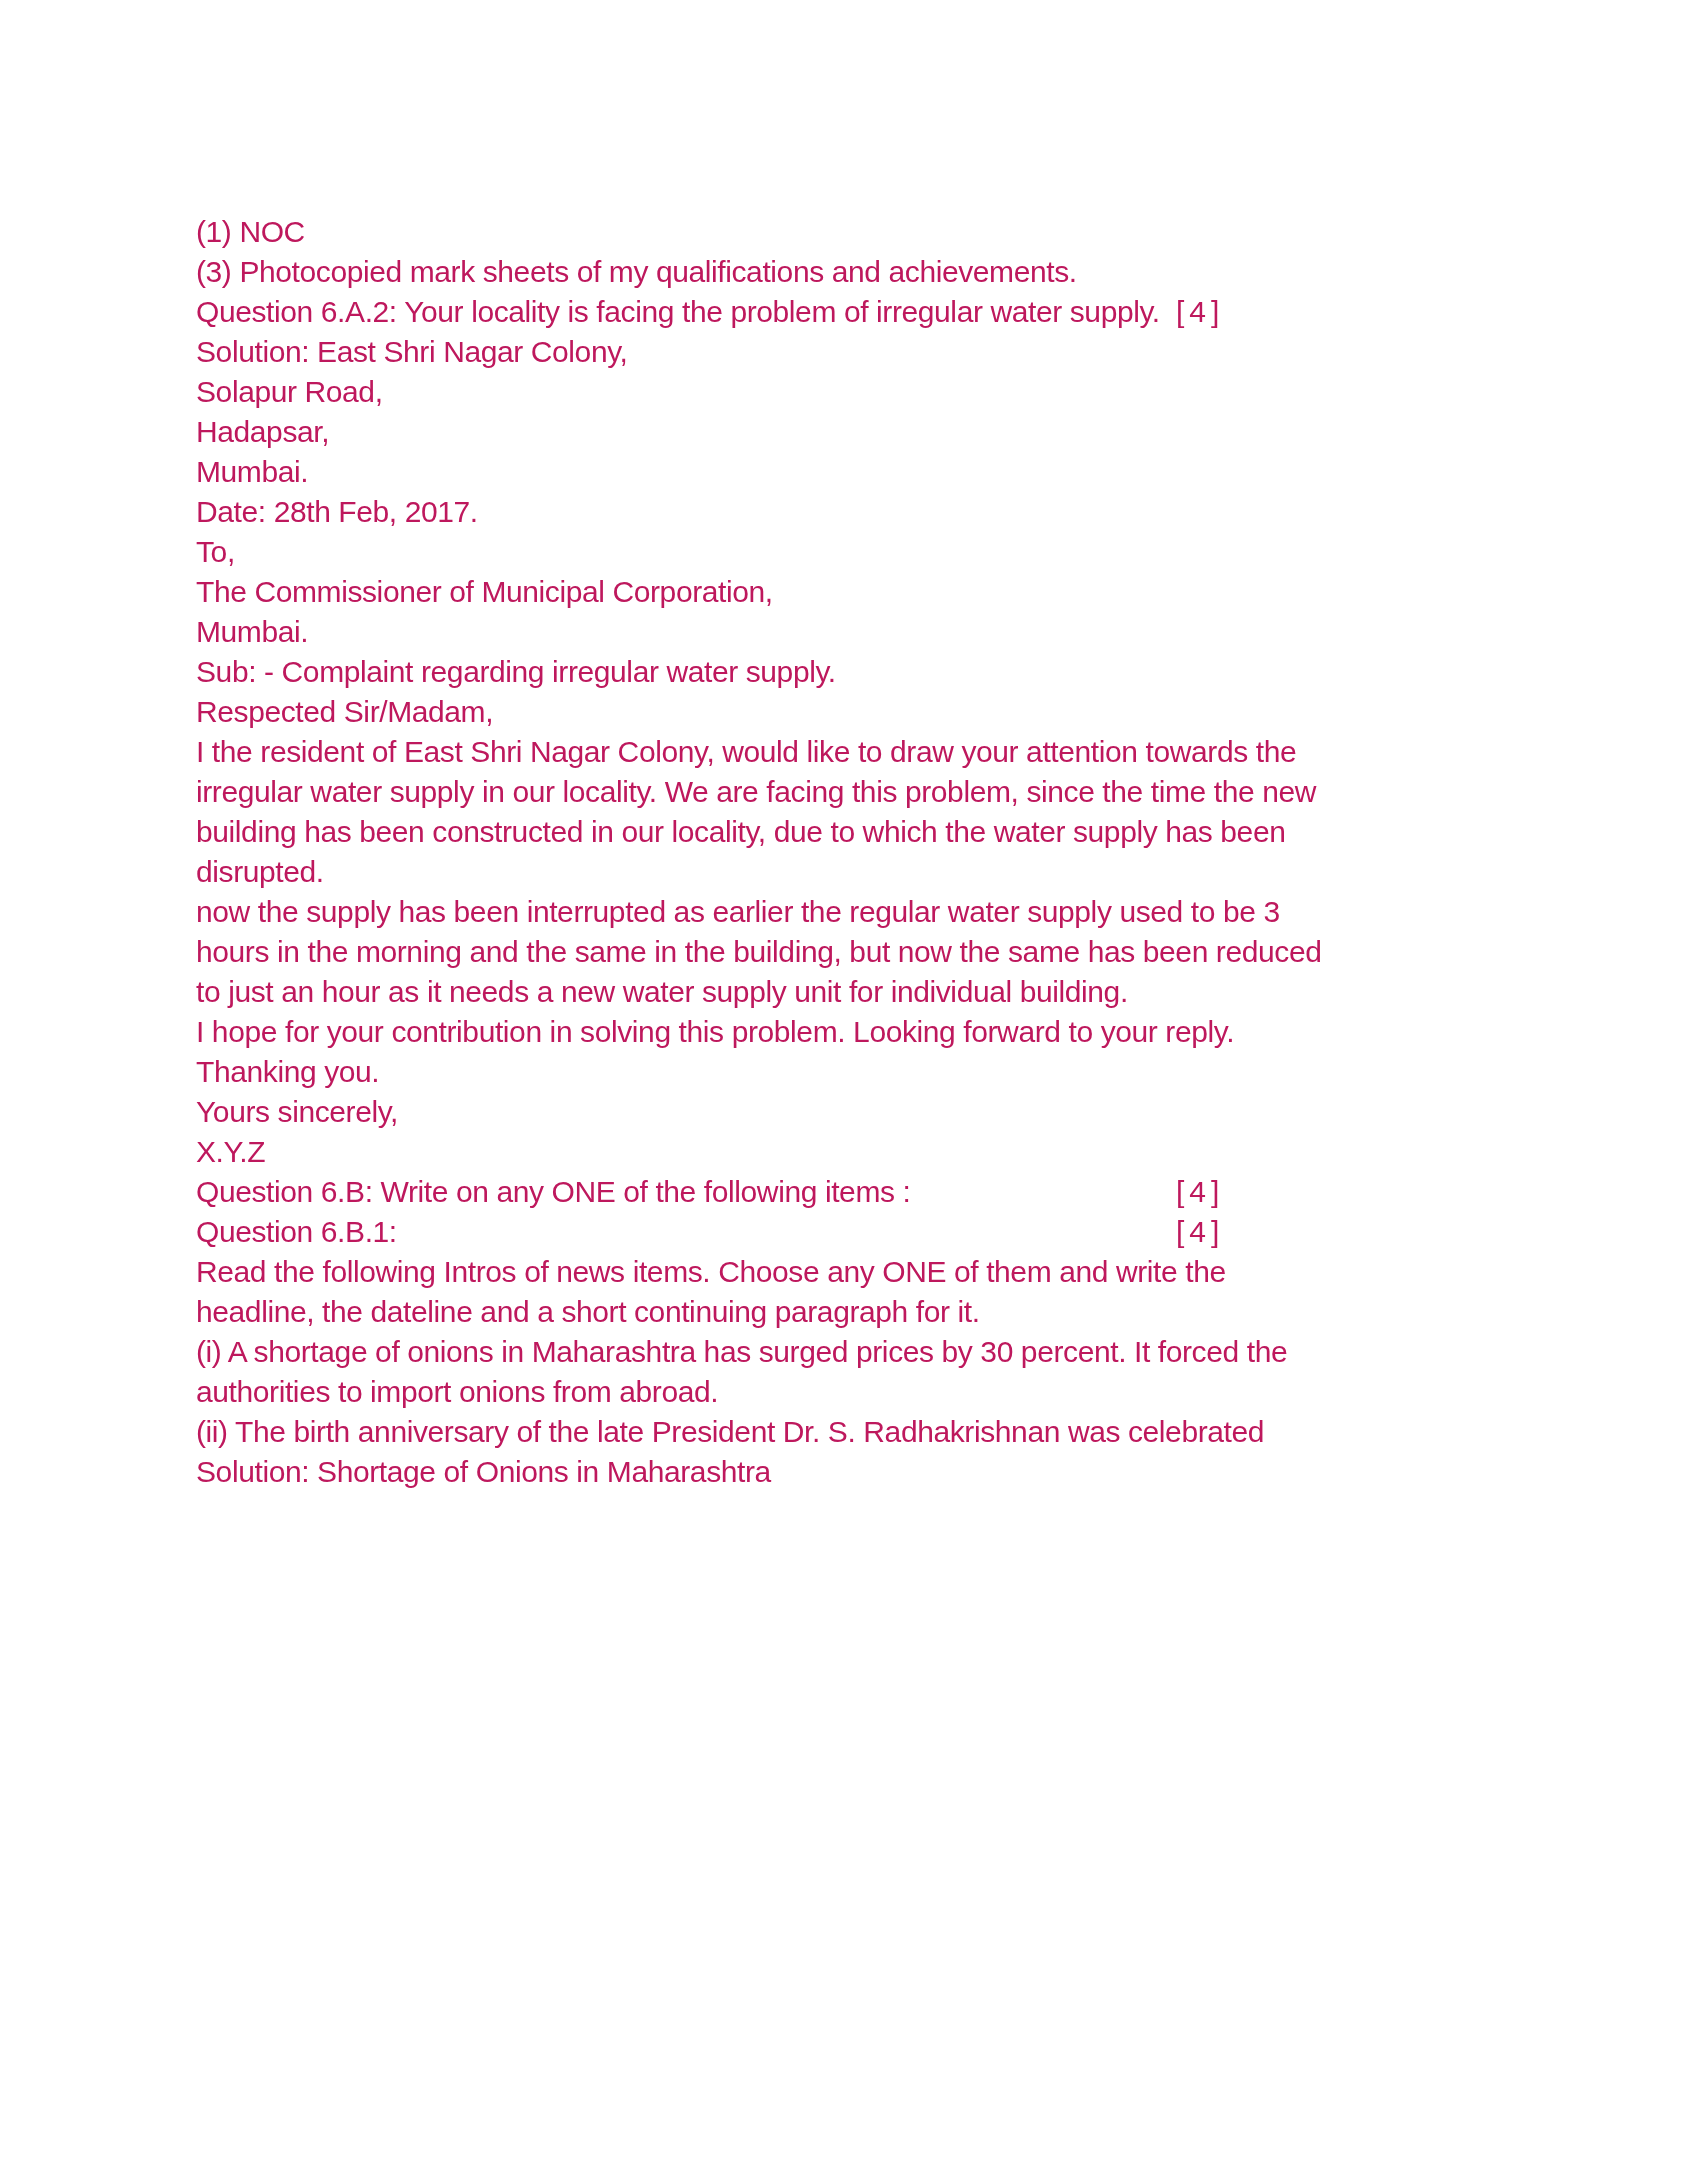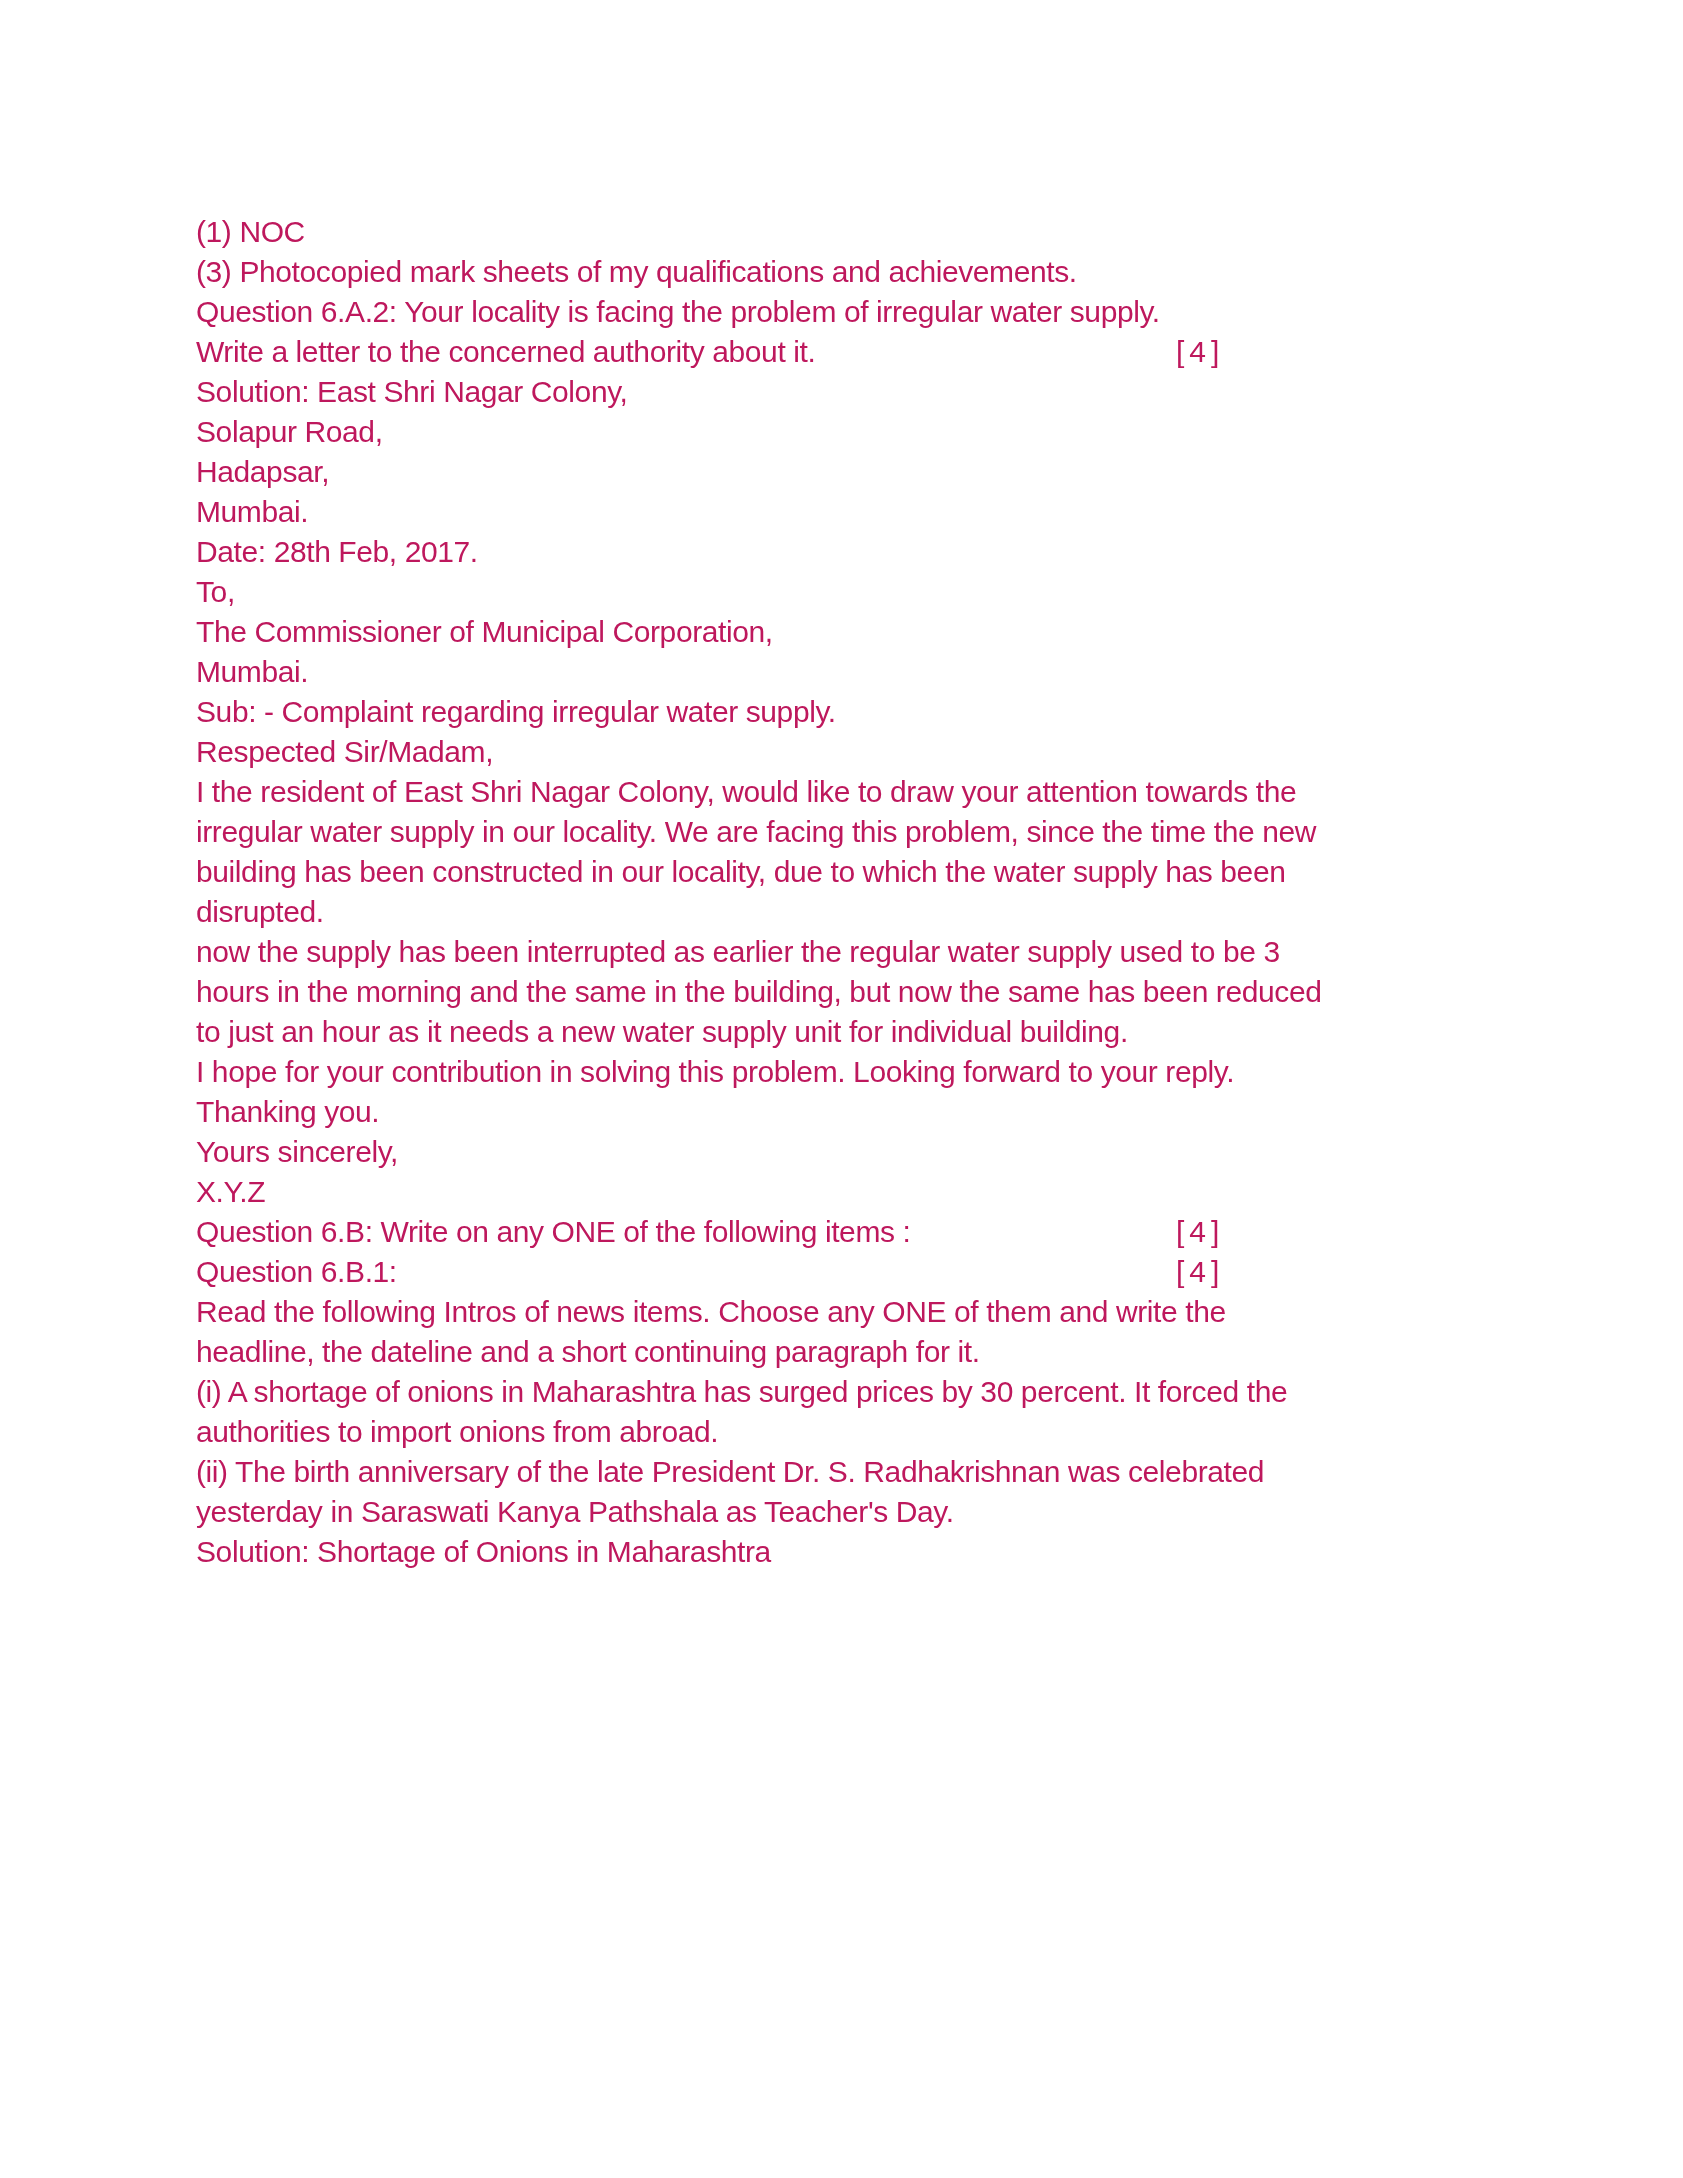--- a/index.html
+++ b/index.html
@@ -52,21 +52,20 @@
 
     <p class="mb17">
       <span class="line">(1) NOC</span>
     </p>
     <p class="mb21">
       <span class="line">(3) Photocopied mark sheets of my qualifications and achievements.</span>
     </p>
 
     <p class="mb20">
       <span class="line"><strong>Question 6.A.2:</strong><span> Your locality is facing the problem of irregular water supply.</span></span>
-      <span class="line">Write a letter to the concerned authority about it.</span>
       <span class="marks at-bottom">[4]</span>
     </p>
 
     <p class="mb25">
       <span class="line"><strong>Solution:</strong><span> East Shri Nagar Colony,</span></span>
     </p>
 
     <p class="mb39">
       <span class="line">Solapur Road,</span>
       <span class="line">Hadapsar,</span>
@@ -108,21 +107,20 @@
       <span class="line"><strong>Question 6.B.1:</strong></span>
       <span class="marks at-top">[4]</span>
     </p>
 
     <p class="mb41">
       <span class="line b">Read the following Intros of news items. Choose any ONE of them and write the</span>
       <span class="line b">headline, the dateline and a short continuing paragraph for it.</span>
       <span class="line">(i) A shortage of onions in Maharashtra has surged prices by 30 percent. It forced the</span>
       <span class="line">authorities to import onions from abroad.</span>
       <span class="line">(ii) The birth anniversary of the late President Dr. S. Radhakrishnan was celebrated</span>
-      <span class="line">yesterday in Saraswati Kanya Pathshala as Teacher's Day.</span>
     </p>
 
     <p>
       <span class="line"><strong>Solution:</strong><span> Shortage of Onions in Maharashtra</span></span>
     </p>
 
   </div>
 </div>
 
 

